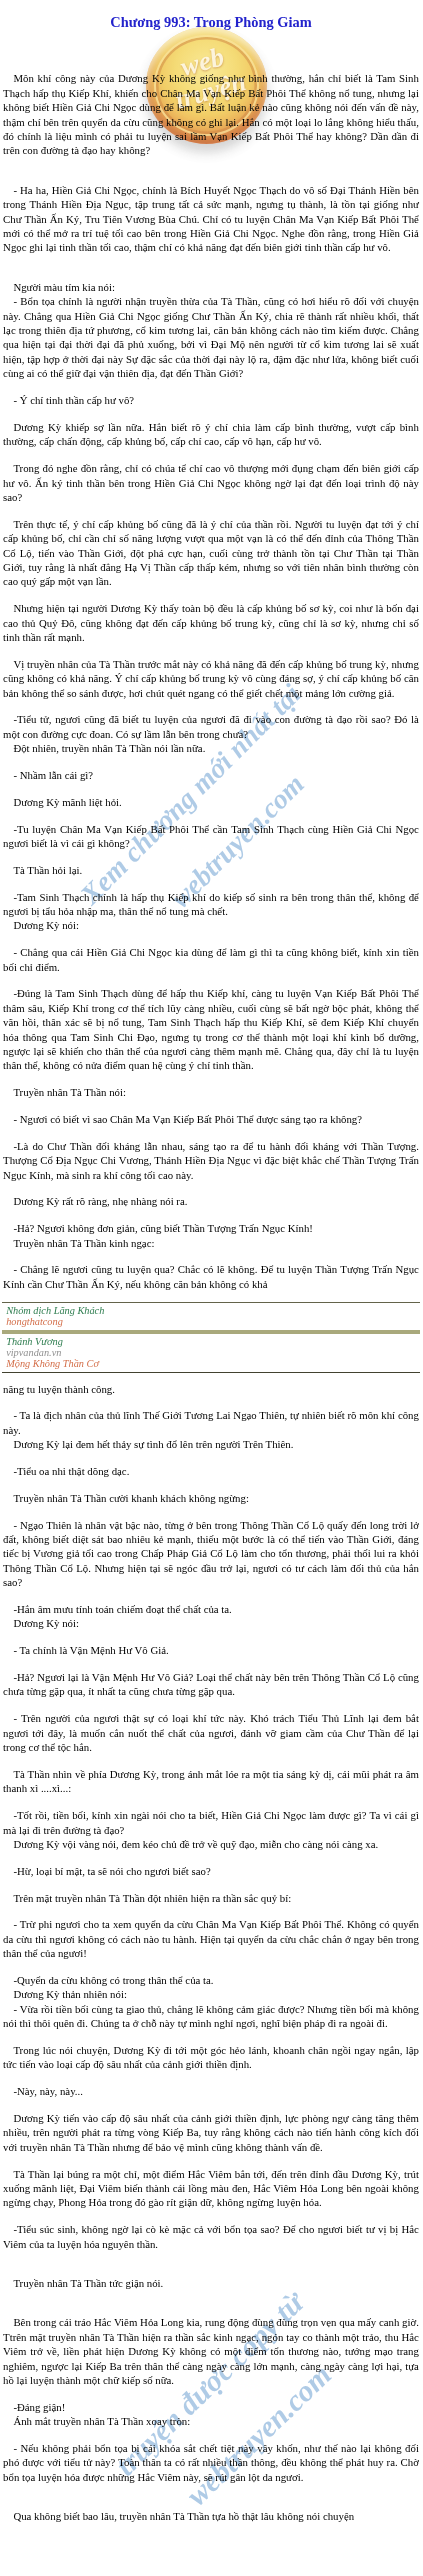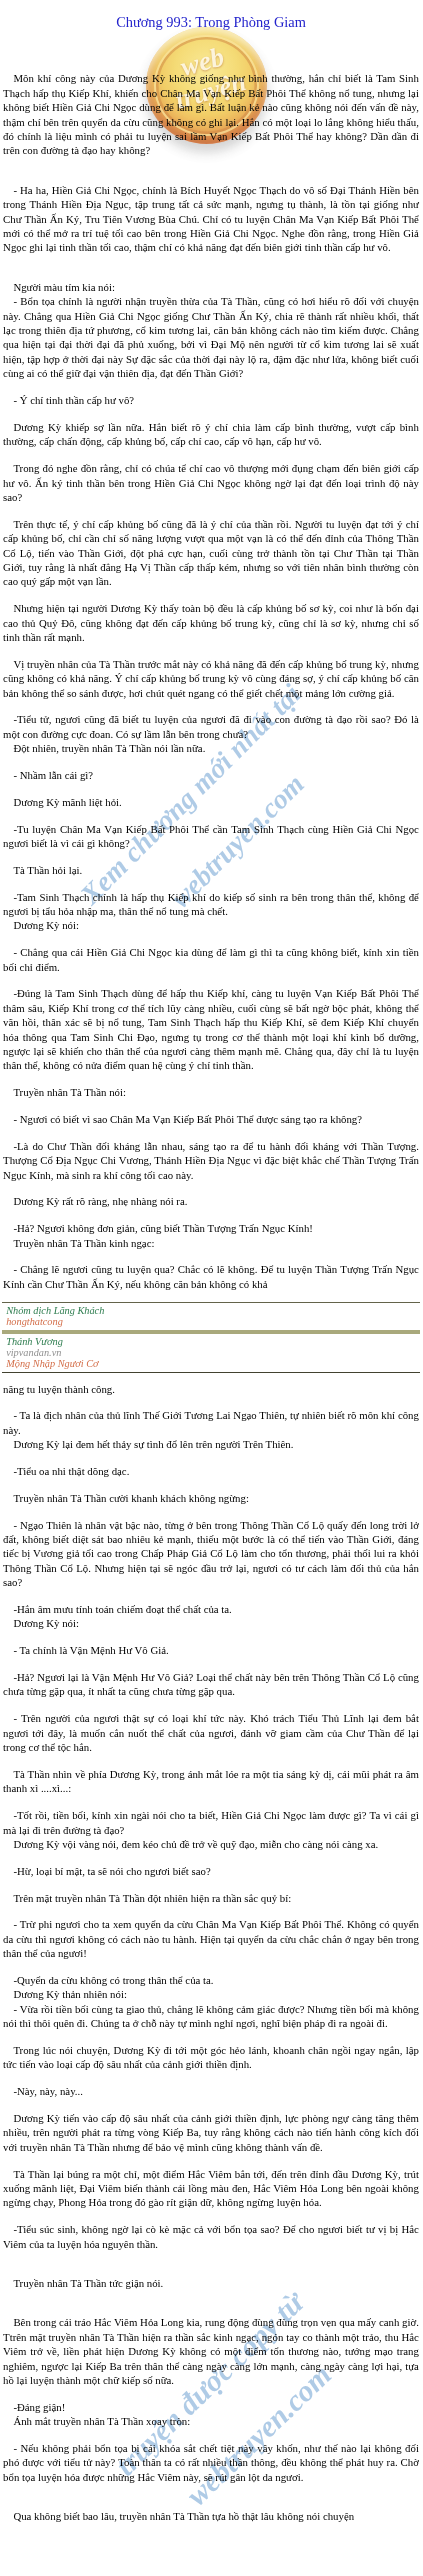--- a/index.html
+++ b/index.html
@@ -45,21 +45,21 @@
     color:rgba(110,160,210,.55); white-space:nowrap;
     line-height:2.35;
   }
   #diag1 { left:-23px; top:752px; width:474px; transform:rotate(-45deg); font-size:28px; }
   #diag2 { left:-2.6px;  top:2339px; width:474px; transform:rotate(-44deg); font-size:30px; }
   
   .page { position:relative; z-index:1; padding:0 4.1px 0 3.1px; }
   .title {
     margin:14.4px 0 40px 0;
     text-align:center;
-    font-size:14.4px; font-weight:normal;
+    font-size:14.4px; font-weight:bold;
     color:#2323cc;
   }
   .page p {
     margin:0; font-size:10.8px; line-height:14.4px;
     text-align:justify; text-indent:10.3px; color:#000;
   }
   .page p.g0 { margin-top:0; }
   .page p.g1 { margin-top:12.4px; }
   .page p.g2 { margin-top:25px; }
   .page p.ni { text-indent:0; }
@@ -130,21 +130,21 @@
       <p class="g1">- Chẳng lẽ ngươi cũng tu luyện qua? Chắc có lẽ không. Để tu luyện Thần Tượng Trấn Ngục Kính cần Chư Thần Ấn Ký, nếu không căn bản không có khả</p>
       <div class="band">
         <div class="band-row">
           <span class="green left">Nhóm dịch Lãng Khách</span>
           <span class="salmon right">hongthatcong</span>
         </div>
         <div class="band-bar"></div>
         <div class="band-row">
           <span class="green left">Thánh Vương</span>
           <span class="gray center">vipvandan.vn</span>
-          <span class="salmon right">Mộng Nhập Ngươi Cơ</span>
+          <span class="salmon right">Mộng Không Thần Cơ</span>
         </div>
       </div>
       <p class="g0 ni">năng tu luyện thành công.</p>
       <p class="g1">- Ta là địch nhân của thủ lĩnh Thế Giới Tương Lai Ngạo Thiên, tự nhiên biết rõ môn khí công này.</p>
       <p class="g0">Dương Kỳ lại đem hết thảy sự tình đổ lên trên người Trên Thiên.</p>
       <p class="g1">-Tiểu oa nhi thật dõng dạc.</p>
       <p class="g1">Truyền nhân Tà Thần cười khanh khách không ngừng:</p>
       <p class="g1">- Ngạo Thiên là nhân vật bậc nào, từng ở bên trong Thông Thần Cổ Lộ quấy đến long trời lở đất, không biết diệt sát bao nhiêu kẻ mạnh, thiếu một bước là có thể tiến vào Thần Giới, đáng tiếc bị Vương giả tối cao trong Chấp Pháp Giả Cổ Lộ làm cho tổn thương, phải thối lui ra khỏi Thông Thần Cổ Lộ. Nhưng hiện tại sẽ ngóc đầu trở lại, ngươi có tư cách làm đối thủ của hắn sao?</p>
       <p class="g1">-Hắn âm mưu tính toán chiếm đoạt thể chất của ta.</p>
       <p class="g0">Dương Kỳ nói:</p>

